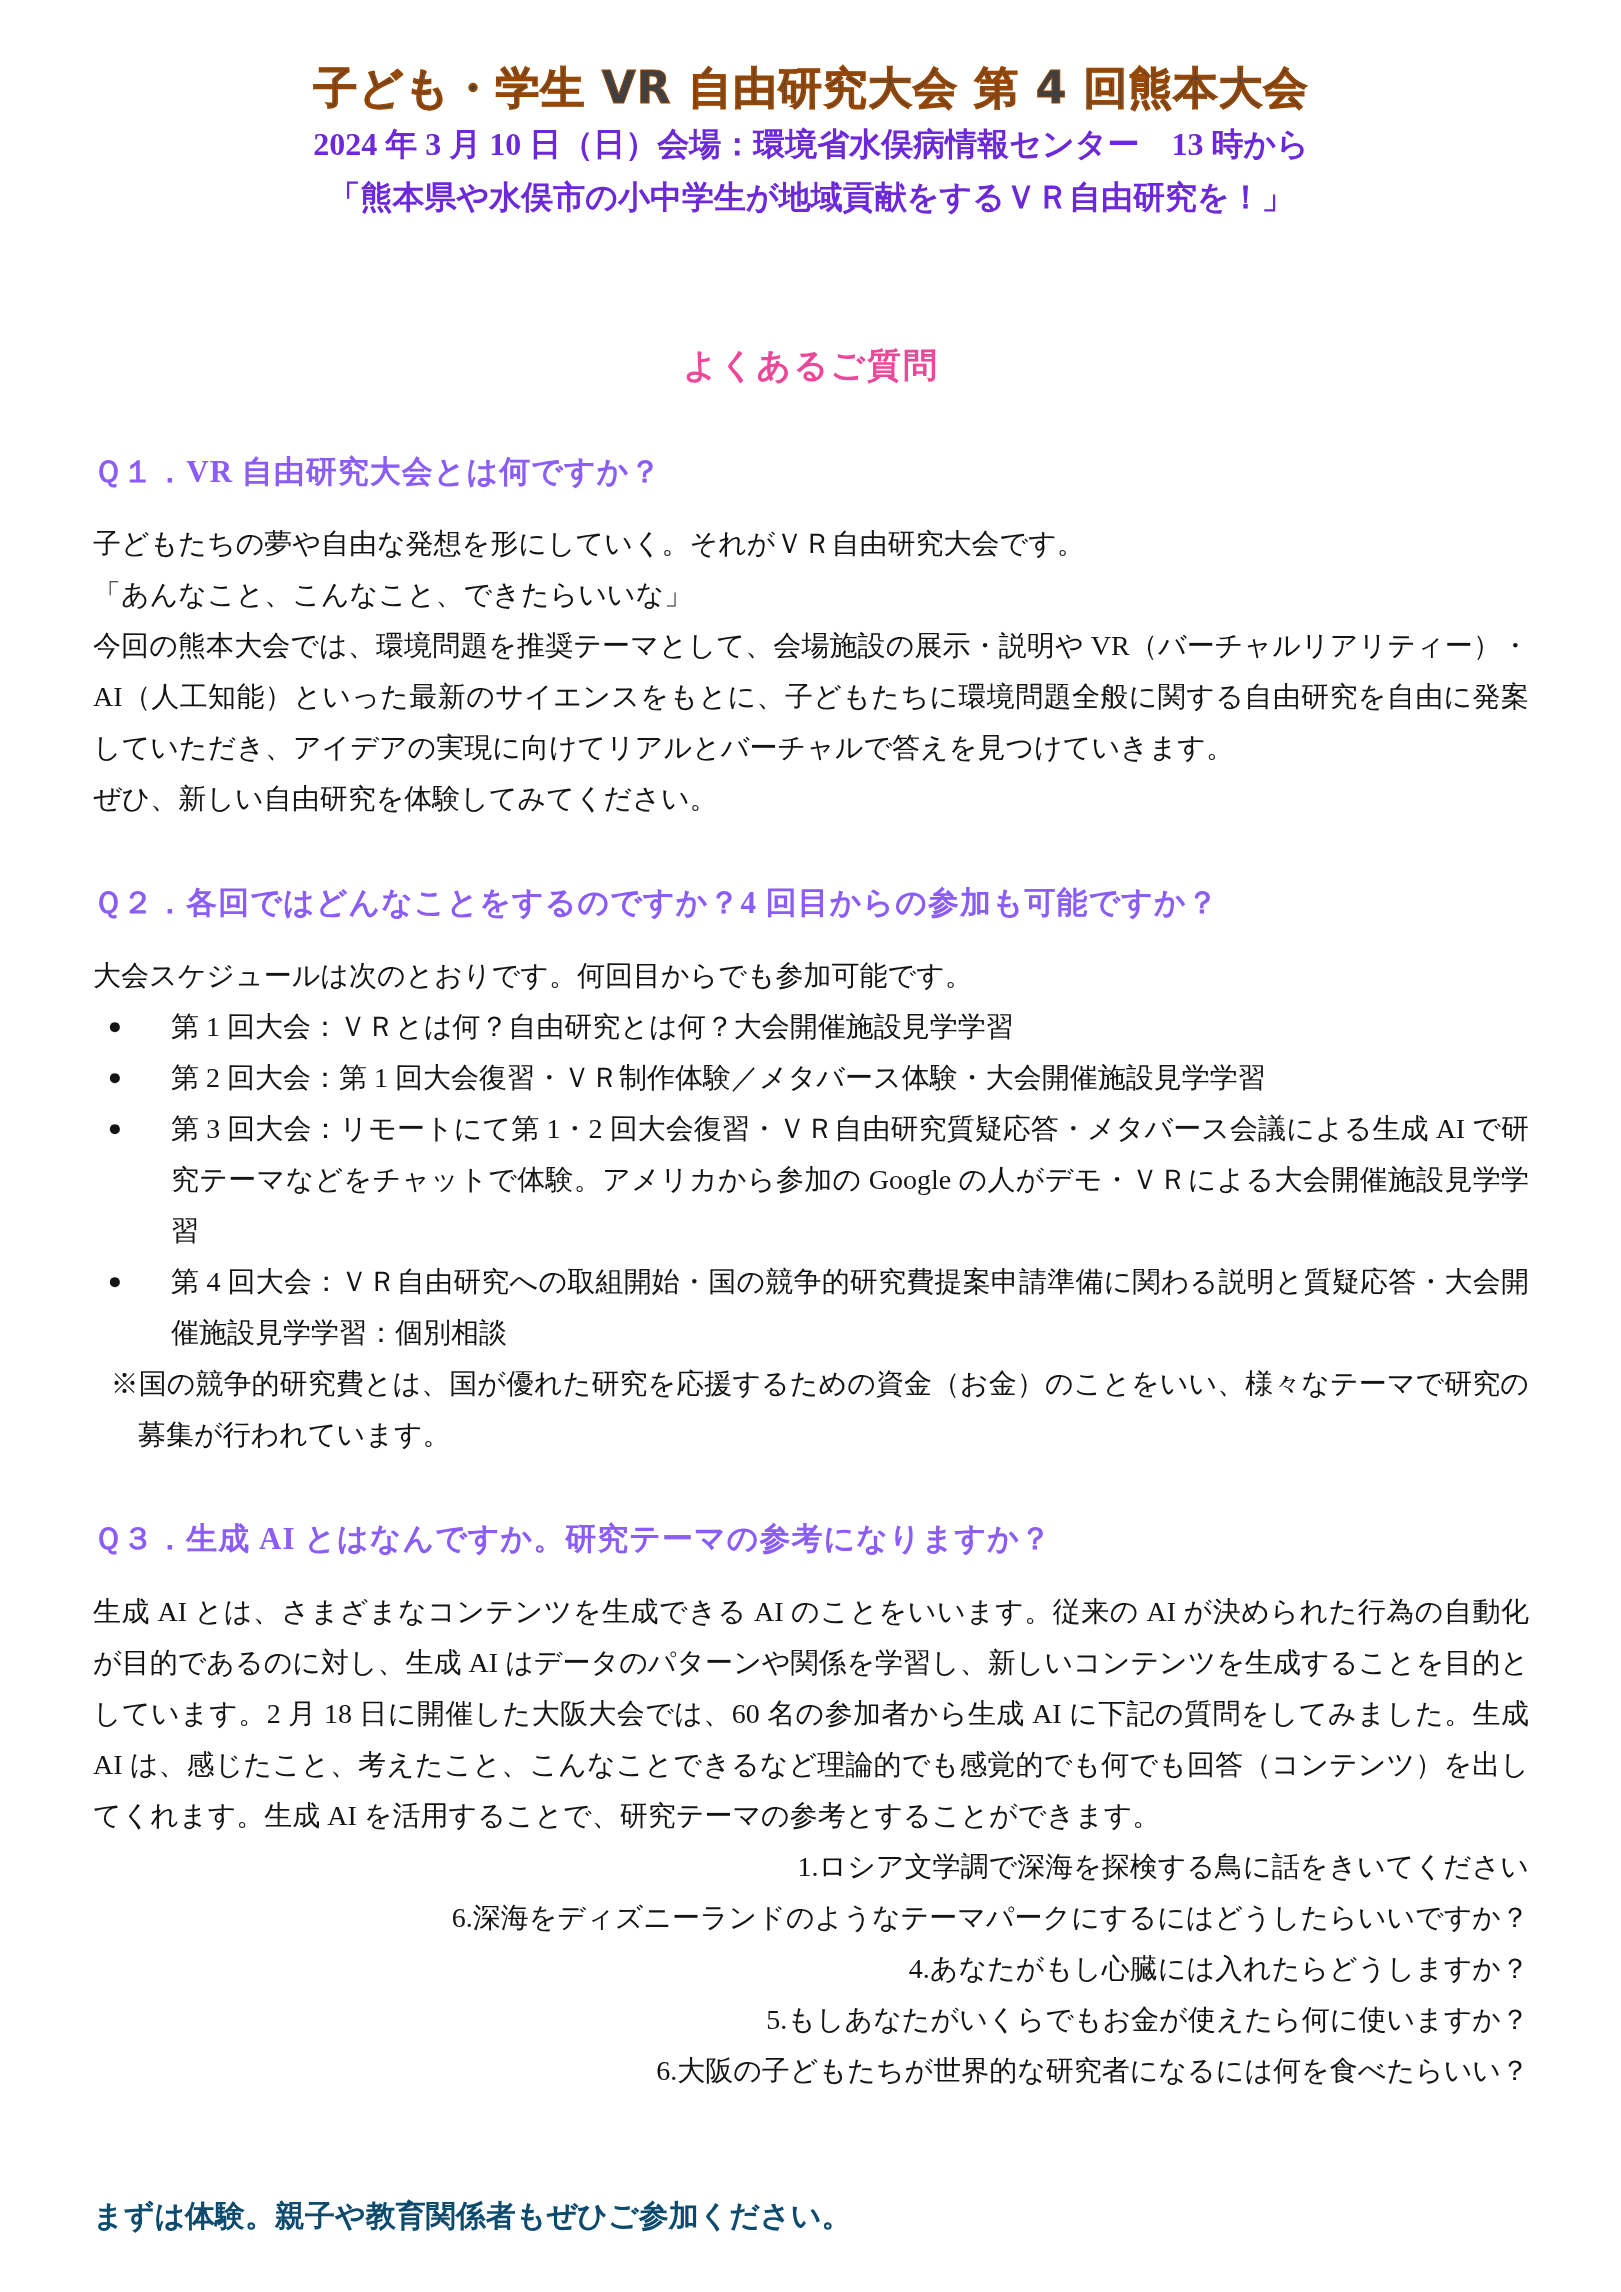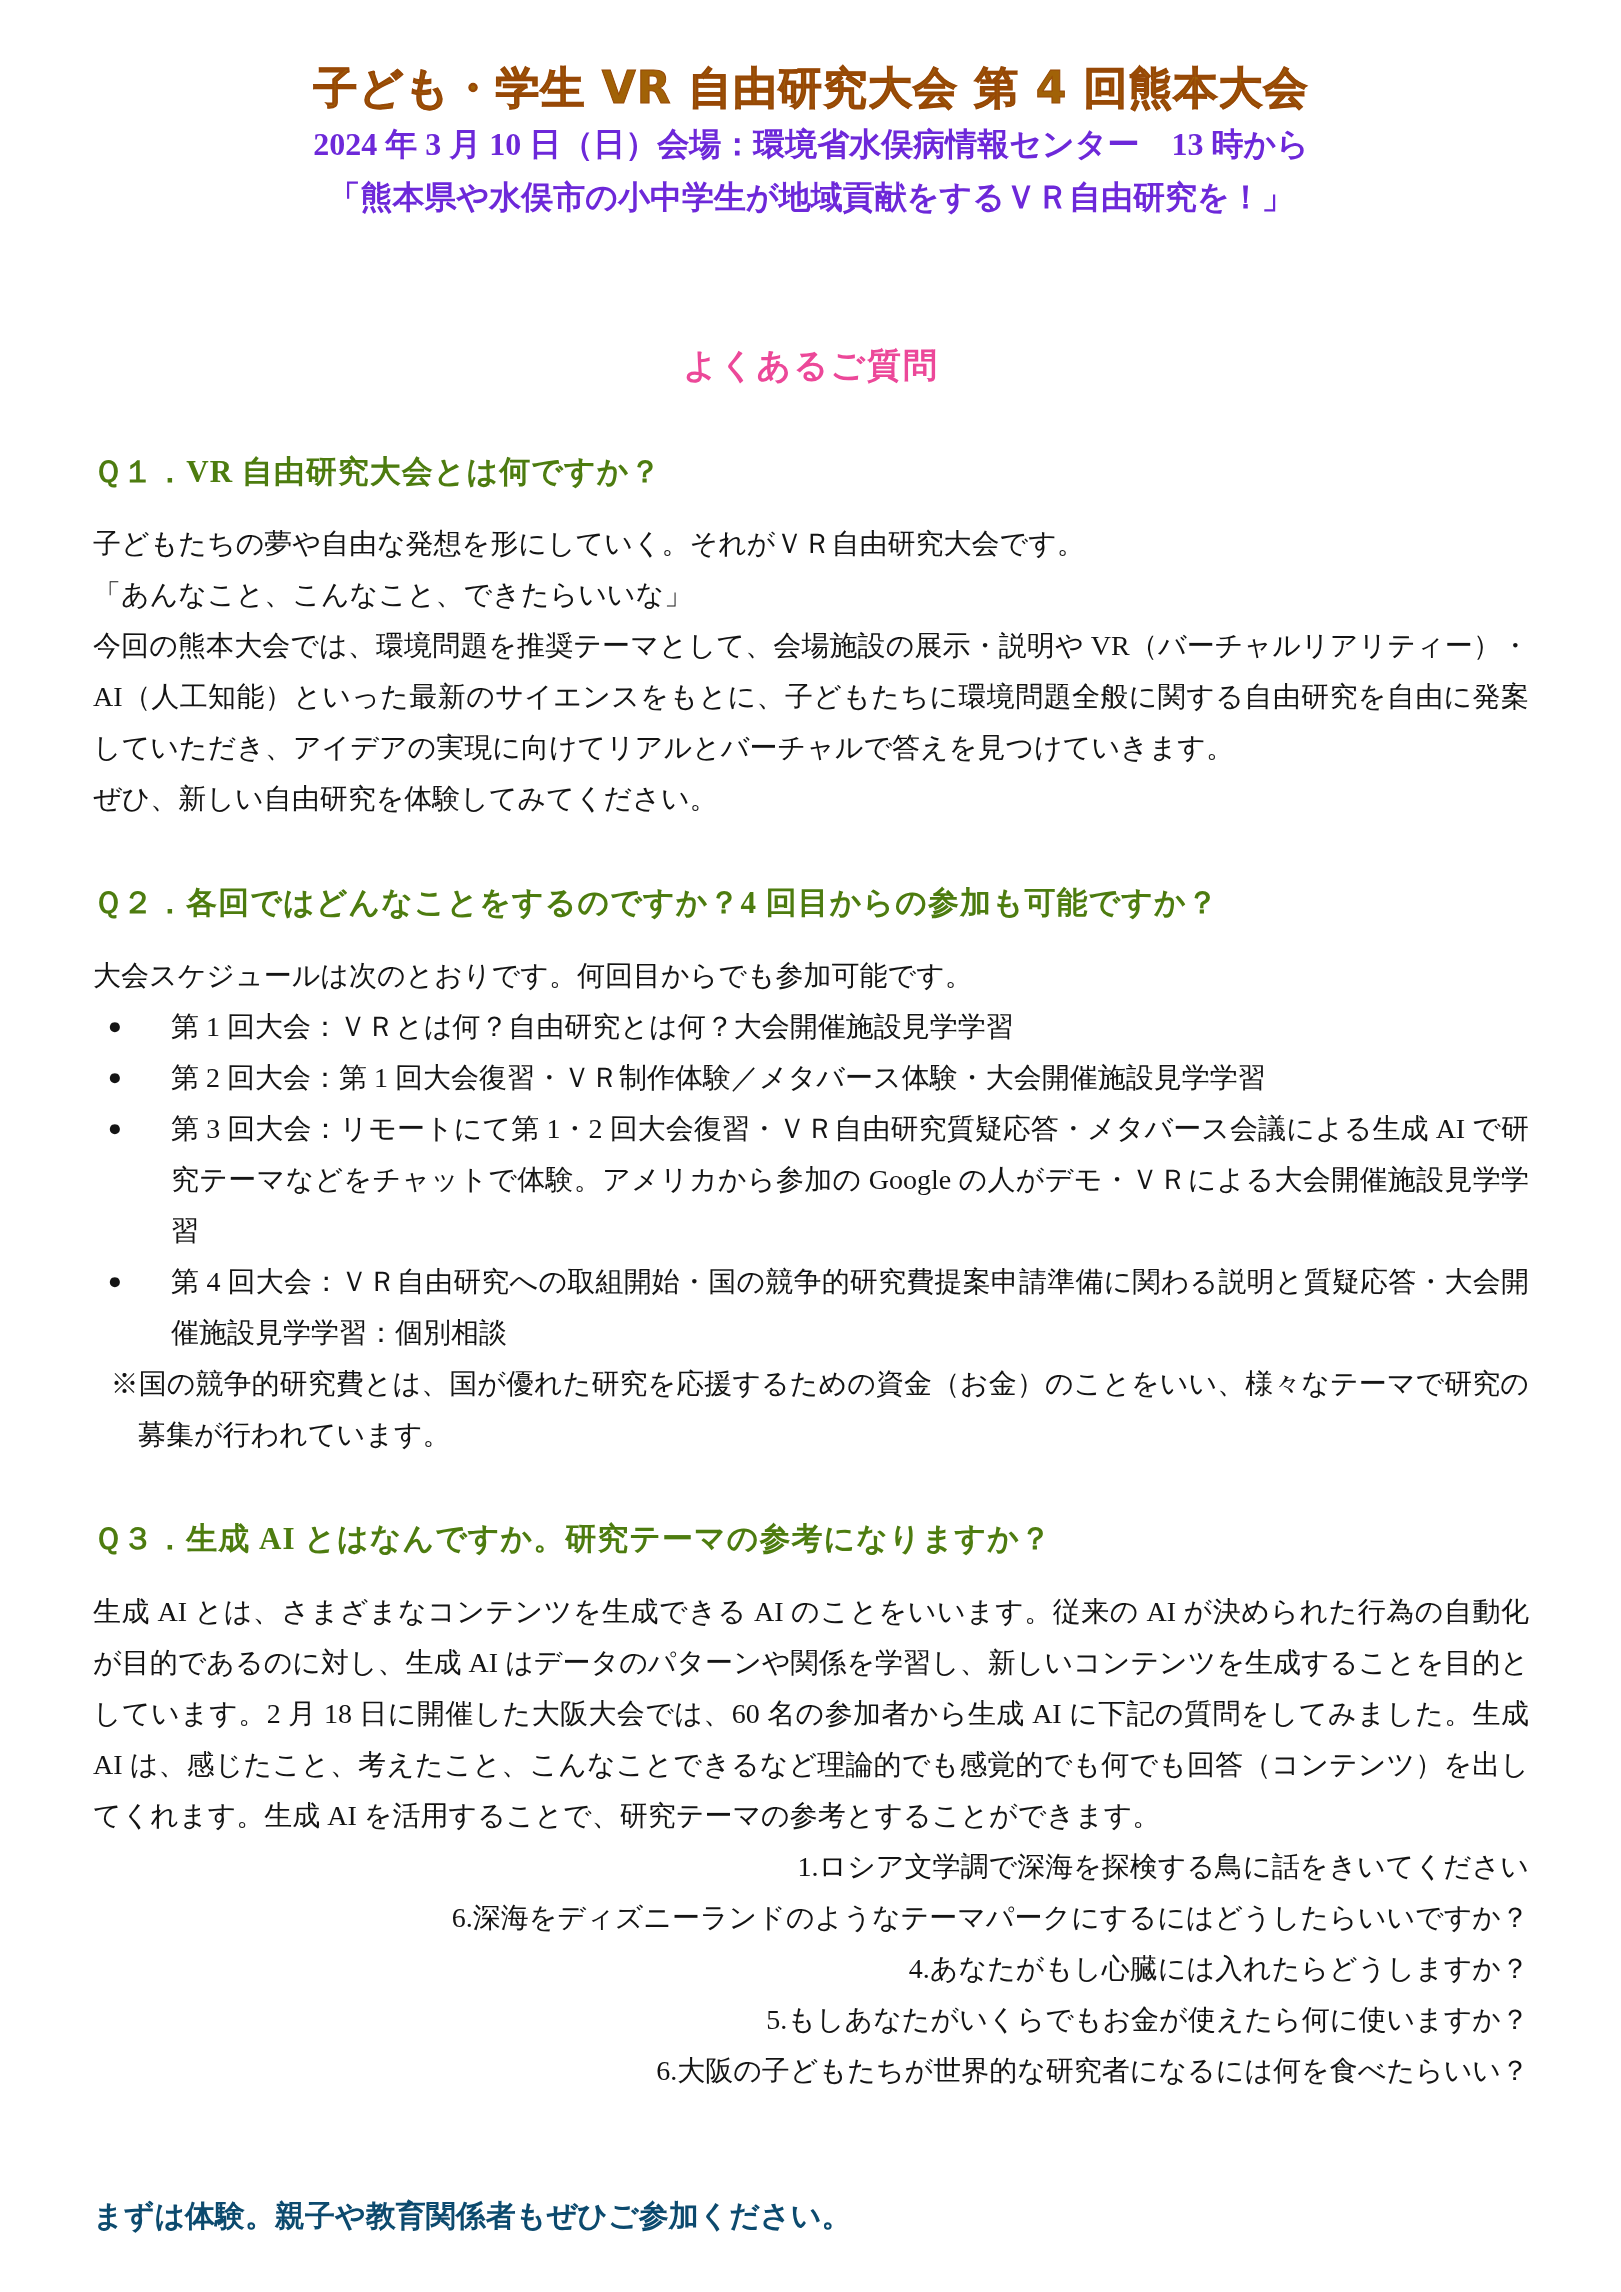--- a/index.html
+++ b/index.html
@@ -14,21 +14,21 @@
     color: #141414;
     overflow: hidden;
   }
   .doc-title {
     text-align: center;
     font-family: "DejaVu Sans", sans-serif;
     font-weight: 800;
     font-size: 44px;
     line-height: 57px;
     letter-spacing: 1px;
-    color: #a16207;
+    color: #404040;
     -webkit-text-stroke: 1px #974806;
   }
   .doc-subtitle {
     text-align: center;
     font-size: 32px;
     font-weight: 600;
     line-height: 49px;
     color: #6d28d9;
     margin-top: 3.9px;
   }
@@ -38,21 +38,21 @@
     font-weight: 700;
     line-height: 55px;
     color: #ec4899;
     margin-top: 116px;
     letter-spacing: 2px;
   }
   .q-heading {
     font-size: 31px;
     font-weight: 600;
     line-height: 51px;
-    color: #4d7c0f;
+    color: #8b5cf6;
     letter-spacing: 1px;
     margin-top: 53px;
   }
   .body-block {
     font-size: 28px;
     line-height: 51px;
     margin-top: 21.6px;
     text-align: justify;
   }
   .body-line { text-align: left; }

